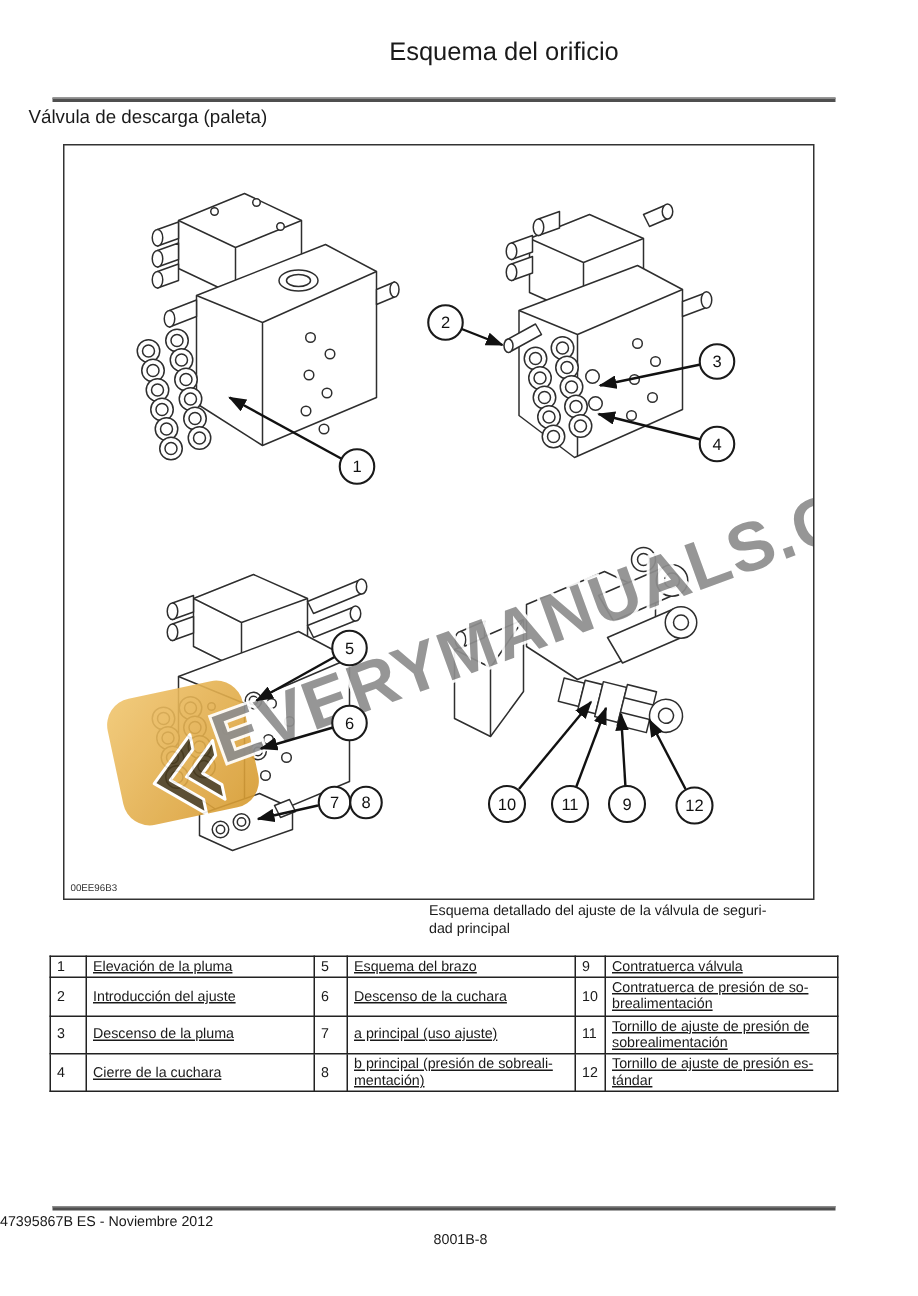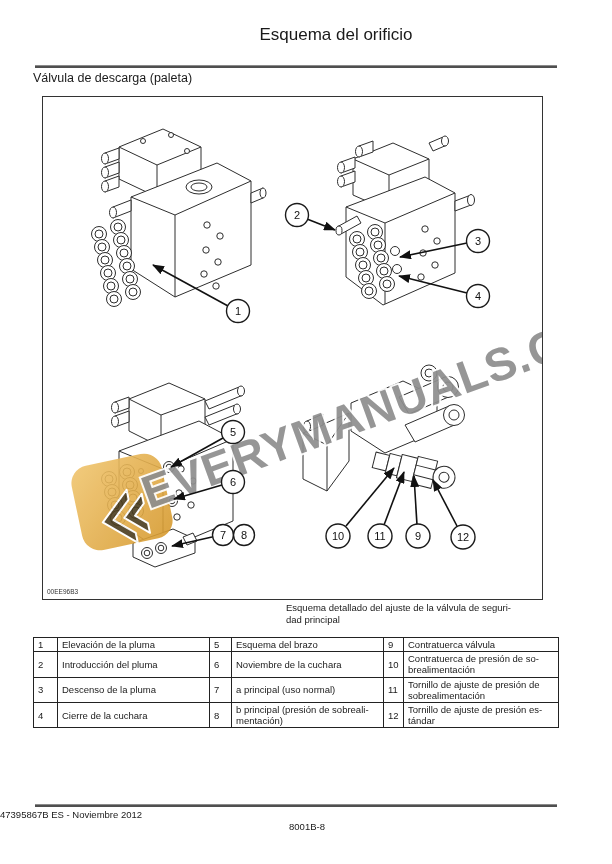--- a/index.html
+++ b/index.html
@@ -2,27 +2,27 @@
 <html><head>
 <meta charset="utf-8">
 <style>
   html,body{margin:0;padding:0;background:#fff;}
   .page{position:relative;width:612px;height:864px;background:#fff;overflow:hidden;
         font-family:"Liberation Sans",sans-serif;color:#1a1a1a;}
   .title{position:absolute;top:25px;left:0;width:612px;text-align:center;font-size:17px;padding-left:30px;}
   .rule{position:absolute;left:35px;width:522px;height:2px;background:#4f4f4f;border-top:1px solid #8a8a8a;}
   .rule-top{top:65px;}
   .rule-bottom{top:804px;}
-  .section-heading{position:absolute;left:33px;top:71px;font-size:12.5px;}
+  .section-heading{position:absolute;left:19px;top:71px;font-size:12.5px;}
   .figure-box{position:absolute;left:42px;top:96px;width:499px;height:502px;border:1px solid #333;}
   .figure-box svg{position:absolute;left:0;top:0;}
   .caption{position:absolute;left:286px;top:602px;width:244px;font-size:9.5px;line-height:1.3;white-space:pre-line;}
   table.legend{position:absolute;left:33px;top:637px;width:525px;border-collapse:collapse;table-layout:fixed;font-size:9.5px;}
   table.legend td{border:1px solid #222;padding:1px 4px;vertical-align:middle;line-height:1.18;overflow:hidden;}
-  td.lbl{white-space:pre-line;}
+  td.lbl{white-space:pre-line;text-decoration:underline;}
   .footer-l1{position:absolute;top:809px;left:0;width:612px;font-size:9.5px;}
   .footer-l2{position:absolute;top:821px;left:1px;width:612px;text-align:center;font-size:9.5px;}
   
   .ln{fill:#fff;stroke:#2e2e2e;stroke-width:1;stroke-linejoin:round;}
   .lo{fill:none;stroke:#2e2e2e;stroke-width:1;stroke-linejoin:round;}
   .arrow{stroke:#111;stroke-width:1.6;fill:none;}
   .co circle{fill:#fff;stroke:#1a1a1a;stroke-width:1.4;}
   .co text{font-size:11px;fill:#111;text-anchor:middle;}
   .wmtext{font-size:46px;font-weight:bold;fill:#8e8e8e;stroke:#fff;stroke-width:4;
           paint-order:stroke;letter-spacing:1px;opacity:.92;}
@@ -291,32 +291,32 @@
       <tr>
         <td class="num">1</td>
         <td class="lbl">Elevación de la pluma</td>
         <td class="num">5</td>
         <td class="lbl">Esquema del brazo</td>
         <td class="num">9</td>
         <td class="lbl">Contratuerca válvula</td>
       </tr>
       <tr>
         <td class="num">2</td>
-        <td class="lbl">Introducción del pluma</td>
+        <td class="lbl">Introducción del ajuste</td>
         <td class="num">6</td>
-        <td class="lbl">Noviembre de la cuchara</td>
+        <td class="lbl">Descenso de la cuchara</td>
         <td class="num">10</td>
         <td class="lbl">Contratuerca de presión de so-
 brealimentación</td>
       </tr>
       <tr>
         <td class="num">3</td>
         <td class="lbl">Descenso de la pluma</td>
         <td class="num">7</td>
-        <td class="lbl">a principal (uso normal)</td>
+        <td class="lbl">a principal (uso ajuste)</td>
         <td class="num">11</td>
         <td class="lbl">Tornillo de ajuste de presión de
 sobrealimentación</td>
       </tr>
       <tr>
         <td class="num">4</td>
         <td class="lbl">Cierre de la cuchara</td>
         <td class="num">8</td>
         <td class="lbl">b principal (presión de sobreali-
 mentación)</td>

